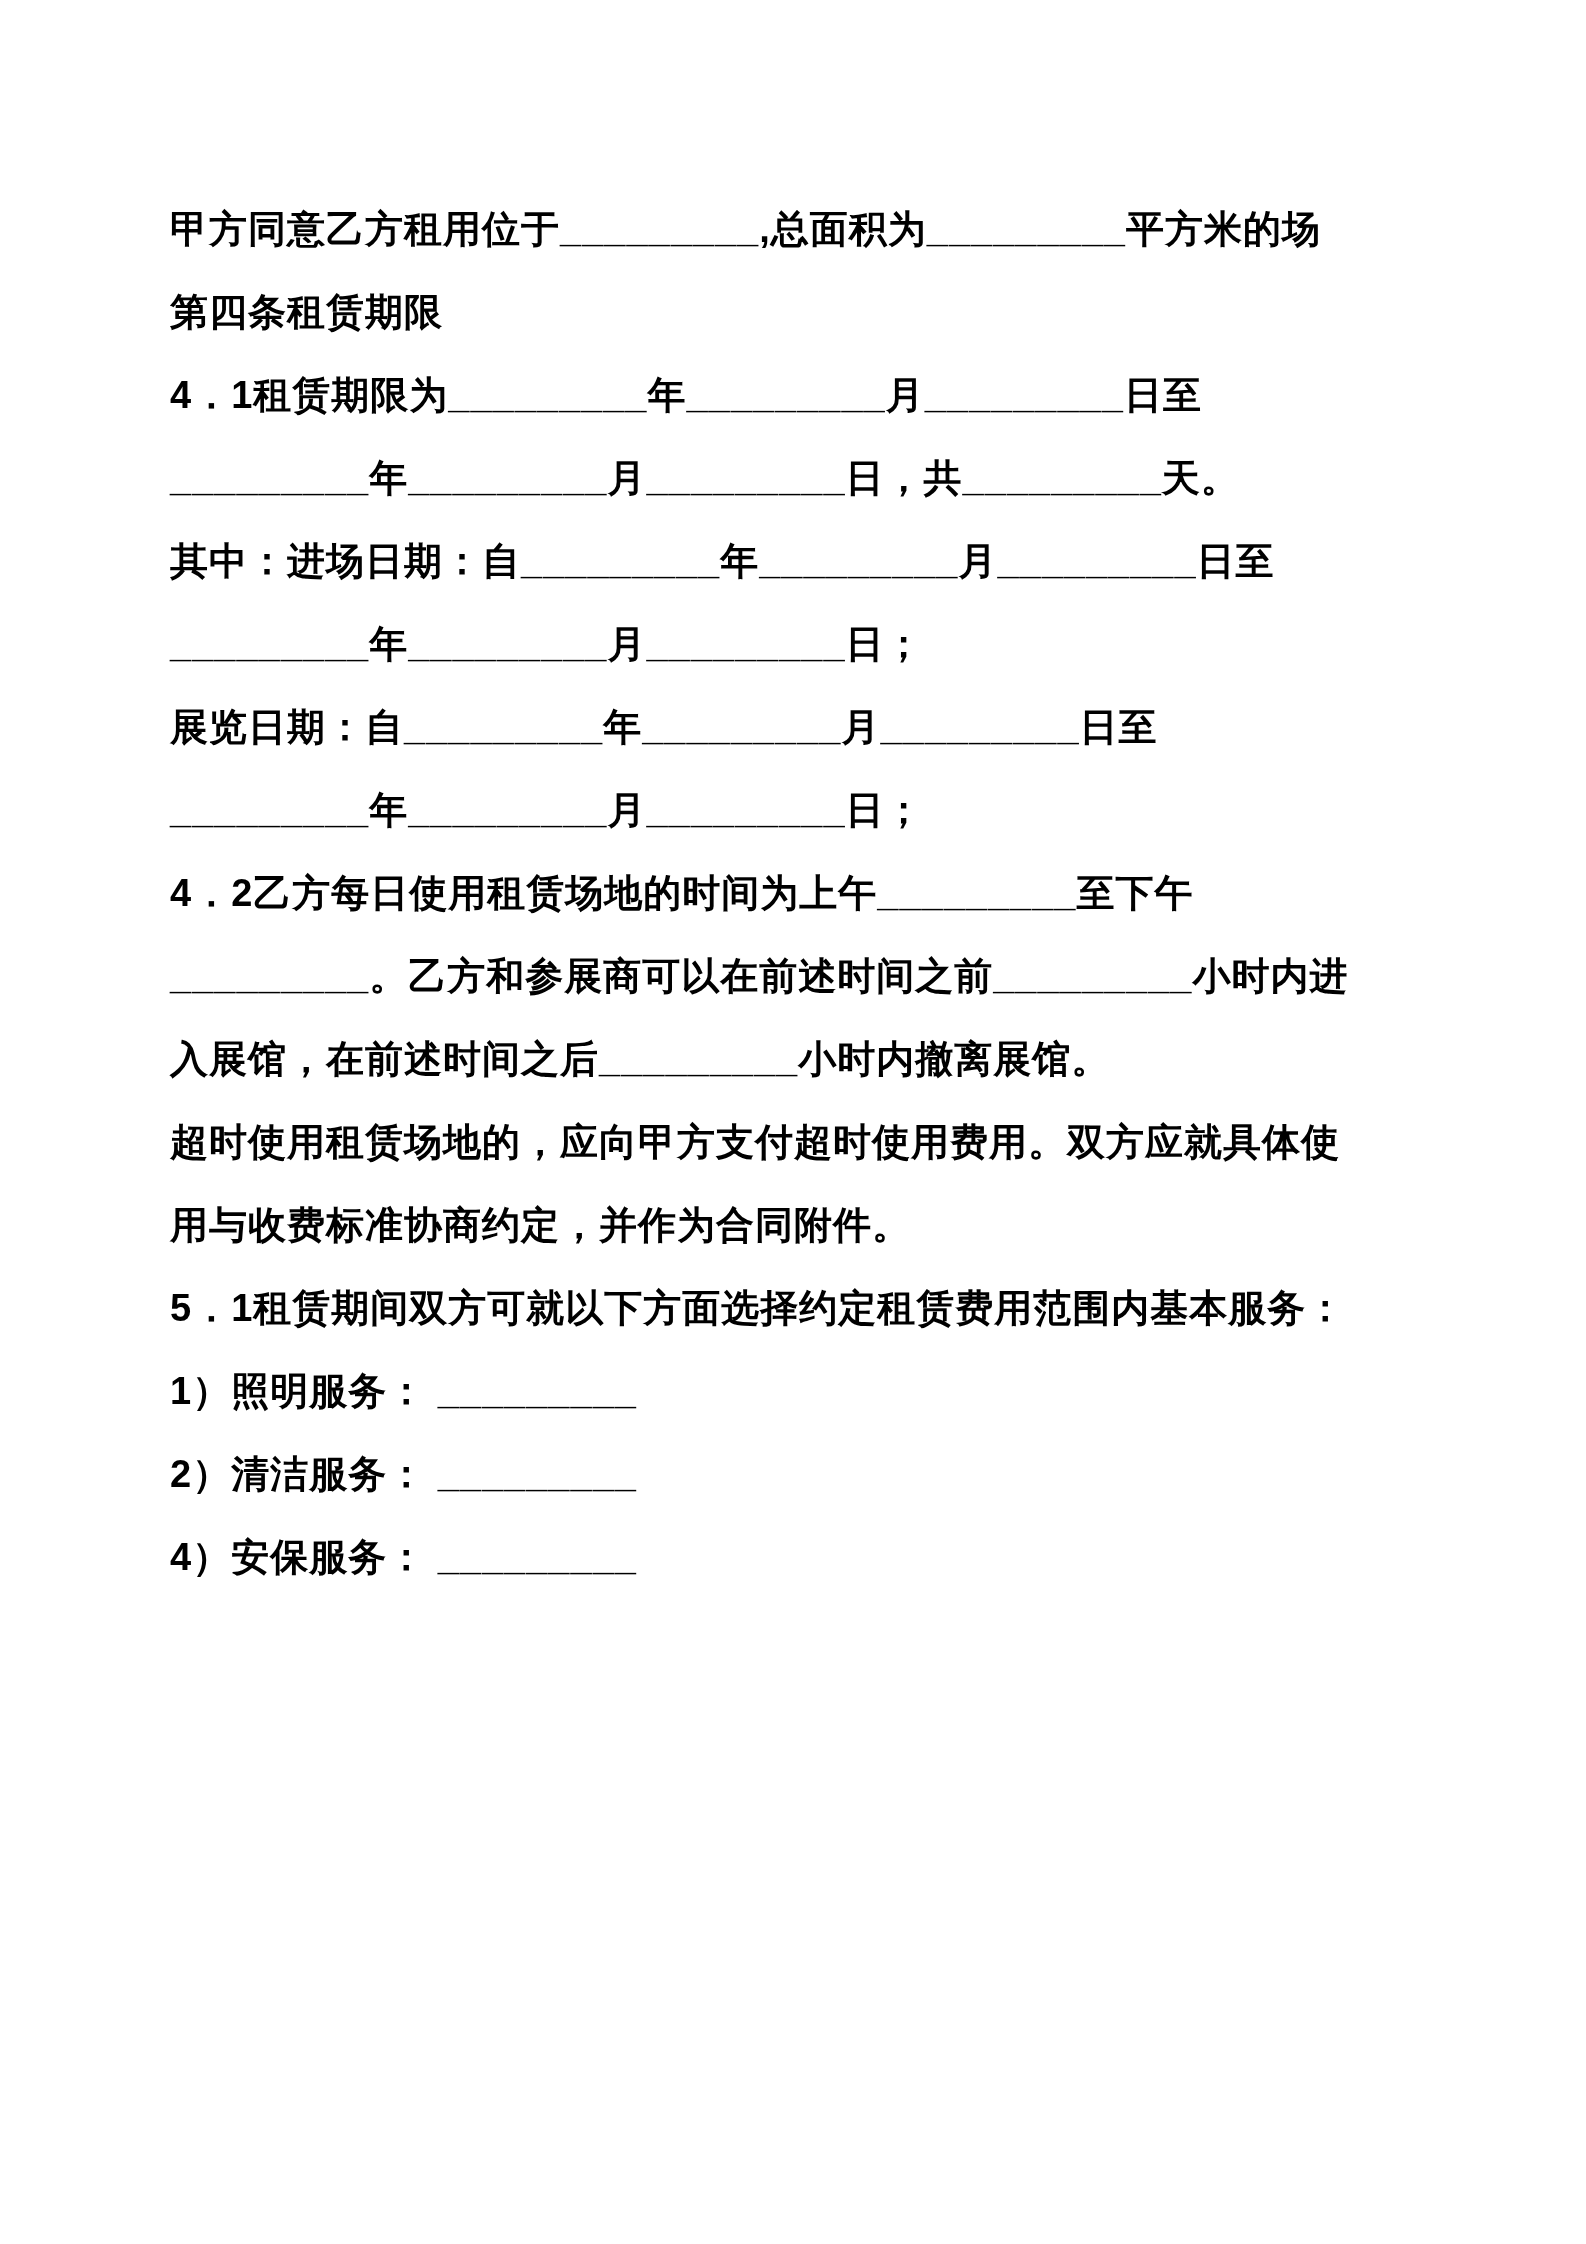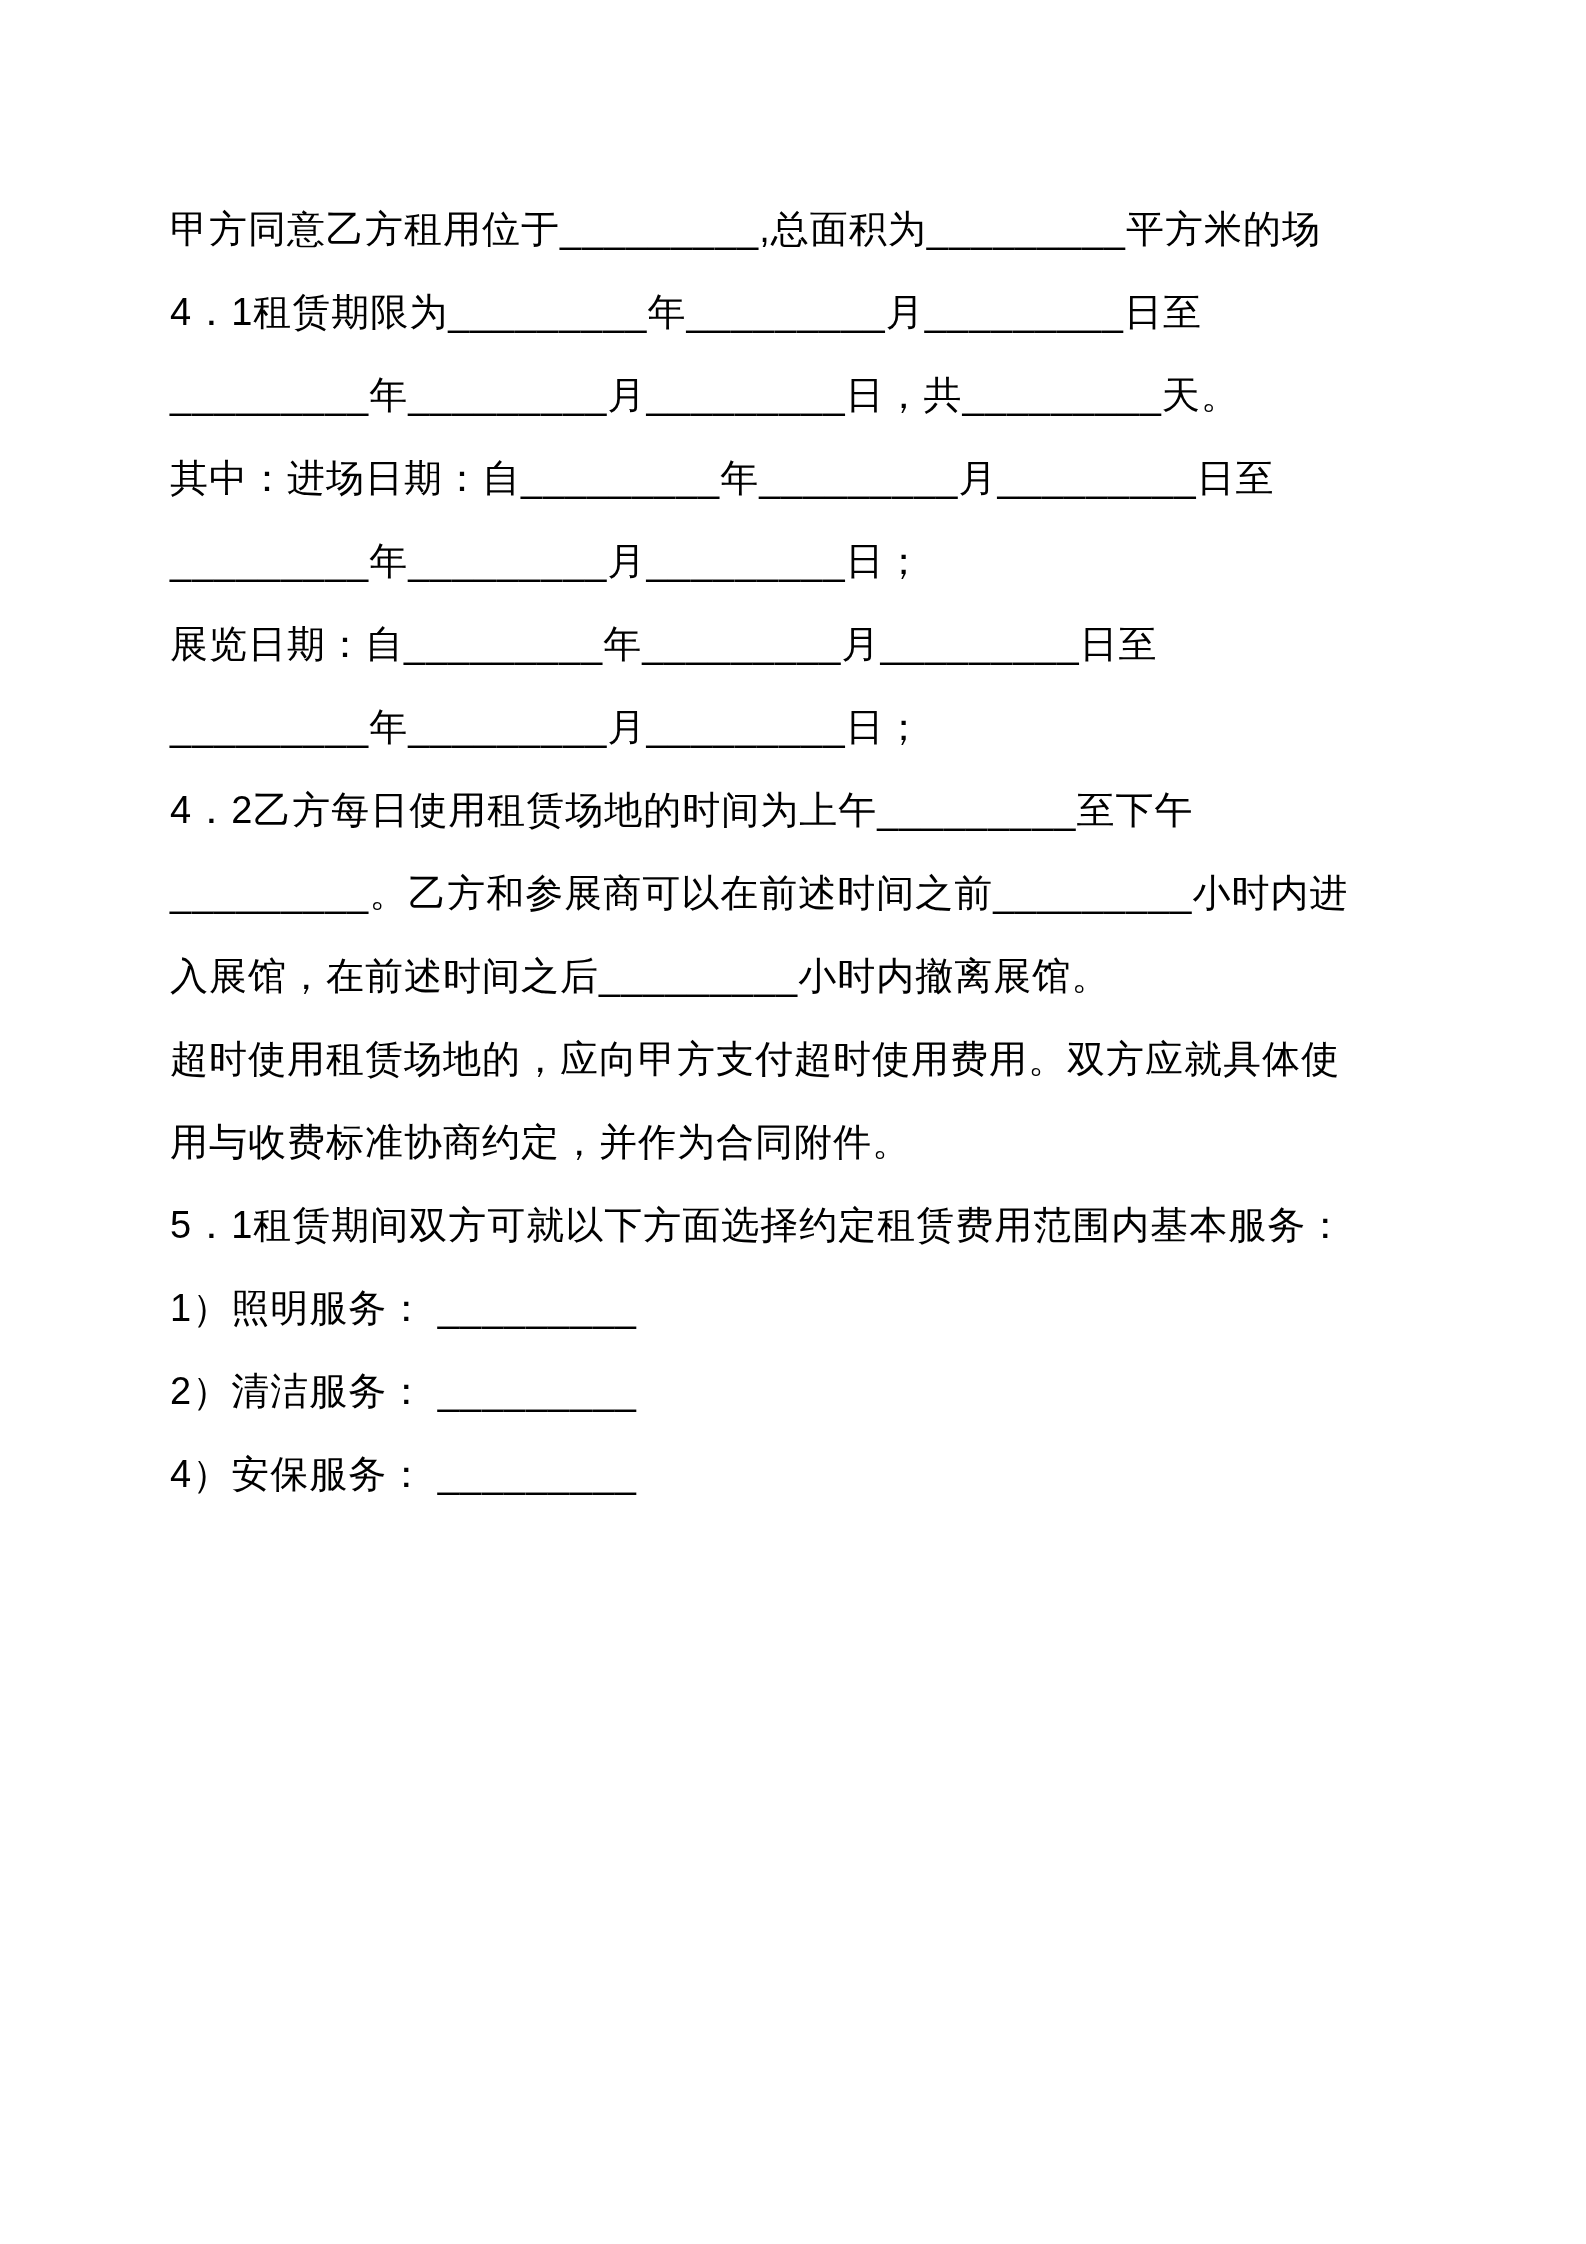--- a/index.html
+++ b/index.html
@@ -19,35 +19,36 @@
   .doc-body {
     position: absolute;
     top: 188px;
     left: 170px;
     right: 150px;
   }
   .line {
     height: 83px;
     line-height: 83px;
     font-size: 38px;
-    font-weight: 400;
+    font-weight: 700;
     white-space: pre;
     letter-spacing: 1px;
     color: #000000;
   }
   .line.heading {
     font-weight: 900;
   }
 </style>
 </head>
 <body>
 
 <div class="page">
   <div class="doc-body">
     <div class="line">甲方同意乙方租用位于_________,总面积为_________平方米的场</div>
+    <div class="line heading">第四条租赁期限</div>
     <div class="line">4．1租赁期限为_________年_________月_________日至</div>
     <div class="line">_________年_________月_________日，共_________天。</div>
     <div class="line">其中：进场日期：自_________年_________月_________日至</div>
     <div class="line">_________年_________月_________日；</div>
     <div class="line">展览日期：自_________年_________月_________日至</div>
     <div class="line">_________年_________月_________日；</div>
     <div class="line">4．2乙方每日使用租赁场地的时间为上午_________至下午</div>
     <div class="line">_________。乙方和参展商可以在前述时间之前_________小时内进</div>
     <div class="line">入展馆，在前述时间之后_________小时内撤离展馆。</div>
     <div class="line">超时使用租赁场地的，应向甲方支付超时使用费用。双方应就具体使</div>

